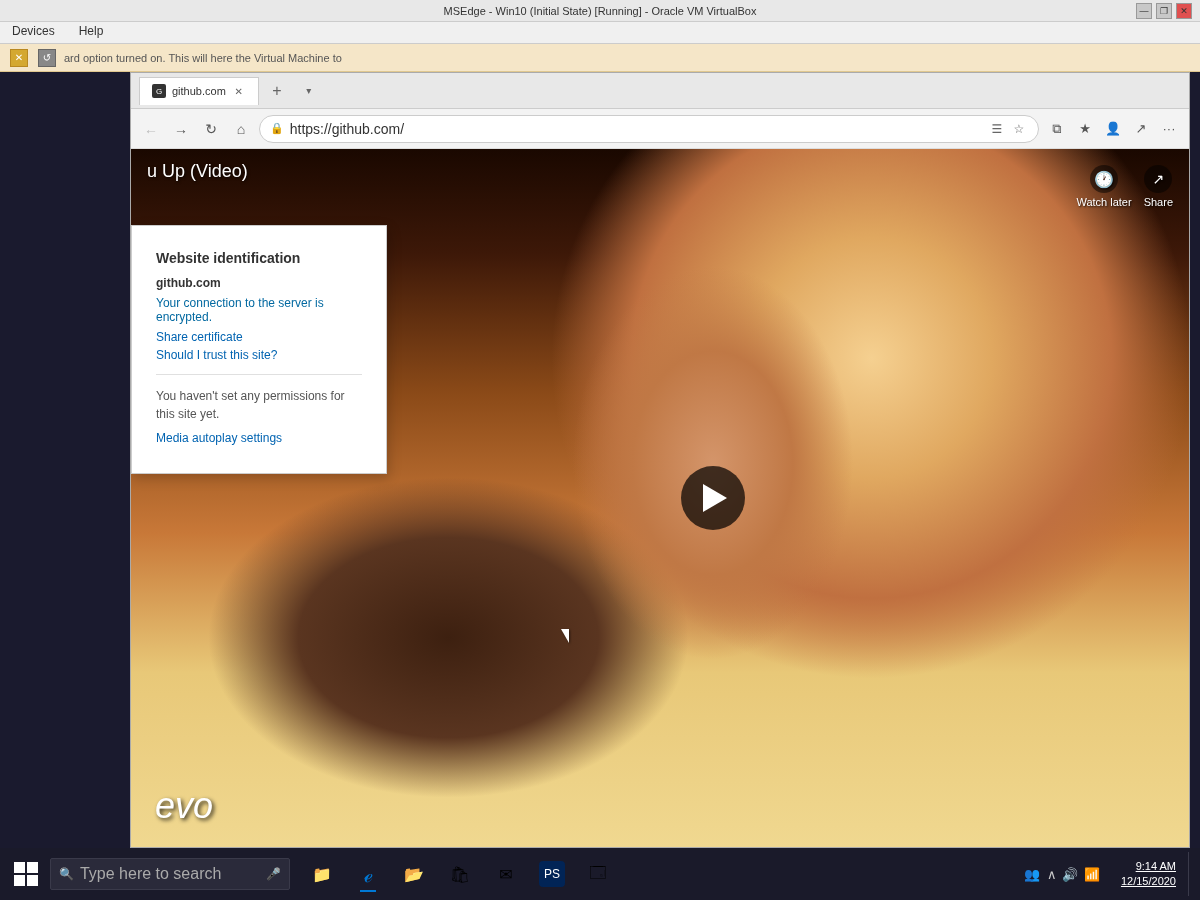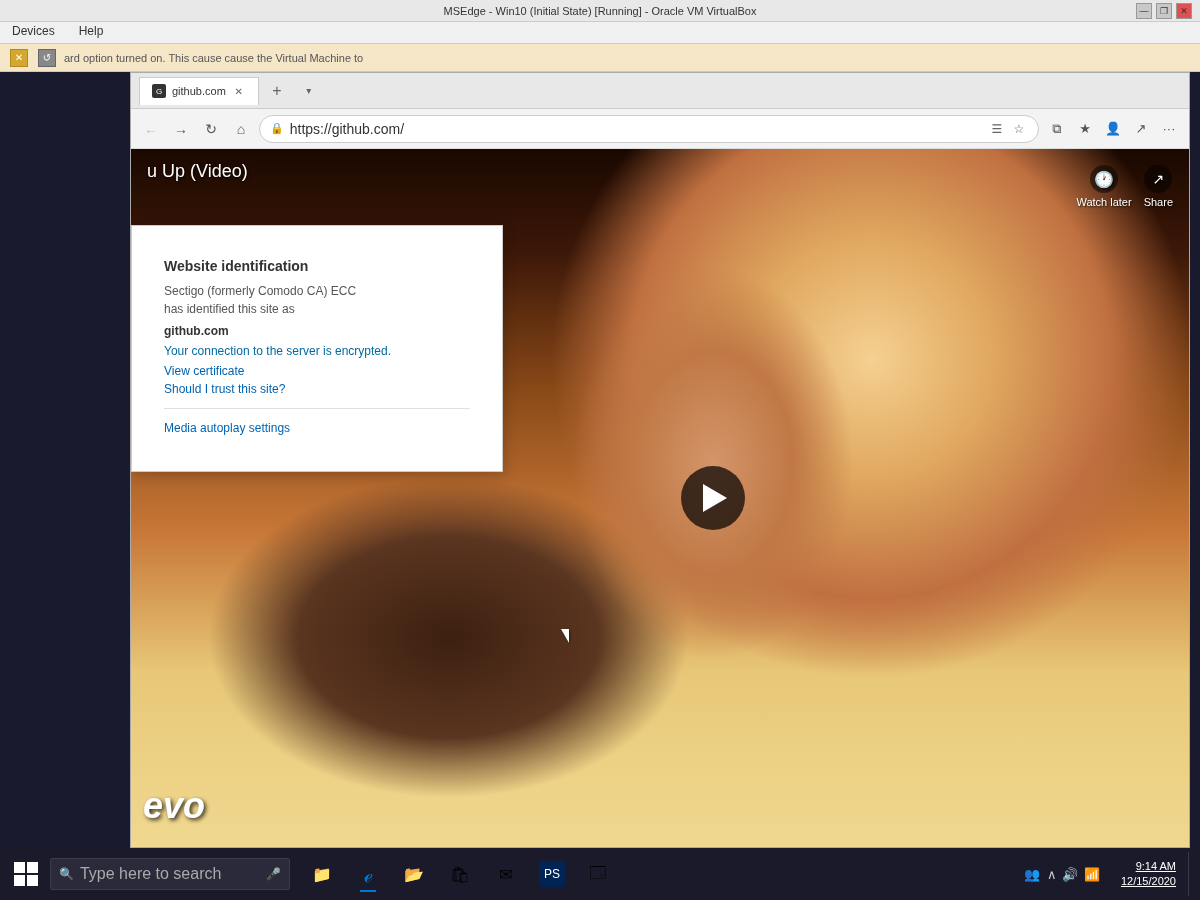--- a/index.html
+++ b/index.html
@@ -353,24 +353,24 @@
       border-style: solid;
       border-width: 14px 0 14px 24px;
       border-color: transparent transparent transparent white;
       margin-left: 4px;
     }
 
     
     .vevo-watermark {
       position: absolute;
       bottom: 20px;
-      left: 12px;
+      left: 24px;
       color: white;
       font-size: 36px;
-      font-weight: 700;
+      font-weight: 400;
       font-style: italic;
       text-shadow: 2px 2px 4px rgba(0,0,0,0.8);
       font-family: Arial Black, sans-serif;
     }
 
     
     .mouse-cursor {
       position: absolute;
       top: 480px;
       left: 430px;
@@ -381,26 +381,26 @@
       border-color: transparent white transparent transparent;
       filter: drop-shadow(1px 1px 1px rgba(0,0,0,0.5));
       z-index: 50;
     }
 
     
     .site-id-popup {
       position: absolute;
       top: 76px;
       left: 0;
-      width: 372px;
+      width: 256px;
       background: white;
       border: 1px solid #ccc;
       box-shadow: 2px 4px 12px rgba(0,0,0,0.2);
       z-index: 100;
-      padding: 32px;
+      padding: 24px;
     }
     .popup-section-title {
       font-size: 14px;
       font-weight: 600;
       color: #333;
       margin-bottom: 8px;
     }
     .popup-issuer {
       font-size: 12px;
       color: #555;
@@ -573,21 +573,21 @@
 </div>
 
 <div class="vbox-menubar">
   <span class="vbox-menu-item">Devices</span>
   <span class="vbox-menu-item">Help</span>
 </div>
 
 <div class="notif-bar">
   <div class="notif-close-btn">✕</div>
   <div class="notif-close-btn" style="background:#888;border-color:#666;">↺</div>
-  <span>ard option turned on. This cause cause the Virtual Machine to</span>
+  <span>ard option turned on. This will here the Virtual Machine to</span>
 </div>
 
 <div class="browser-window">
 
   <div class="browser-titlebar">
     <div class="tab">
       <div class="tab-favicon">
         <span>G</span>
       </div>
       <span>github.com</span>
@@ -644,31 +644,29 @@
       </div>
 
       <div class="vevo-watermark">
         <span>evo</span>
       </div>
     </div>
 
     <div class="site-id-popup">
       <div class="popup-section-title">Website identification</div>
       <div class="popup-issuer">
-        <span>Sectigo (formerly Comodo CA) ECC<br>has identified this site as</span>
-      </div>
-      <div class="popup-issuer">
         <strong>github.com</strong>
       </div>
       <div class="popup-connection">Your connection to the server is encrypted.</div>
-      <a class="popup-link">View certificate</a>
+      <a class="popup-link">Share certificate</a>
       <a class="popup-link">Should I trust this site?</a>
 
       <div class="popup-divider"></div>
 
+      <div class="popup-permissions">You haven't set any permissions for this site yet.</div>
       <a class="popup-link">Media autoplay settings</a>
     </div>
 
     <div class="mouse-cursor"></div>
   </div>
 </div>
 
 <div class="taskbar">
 
   <div class="start-btn">

